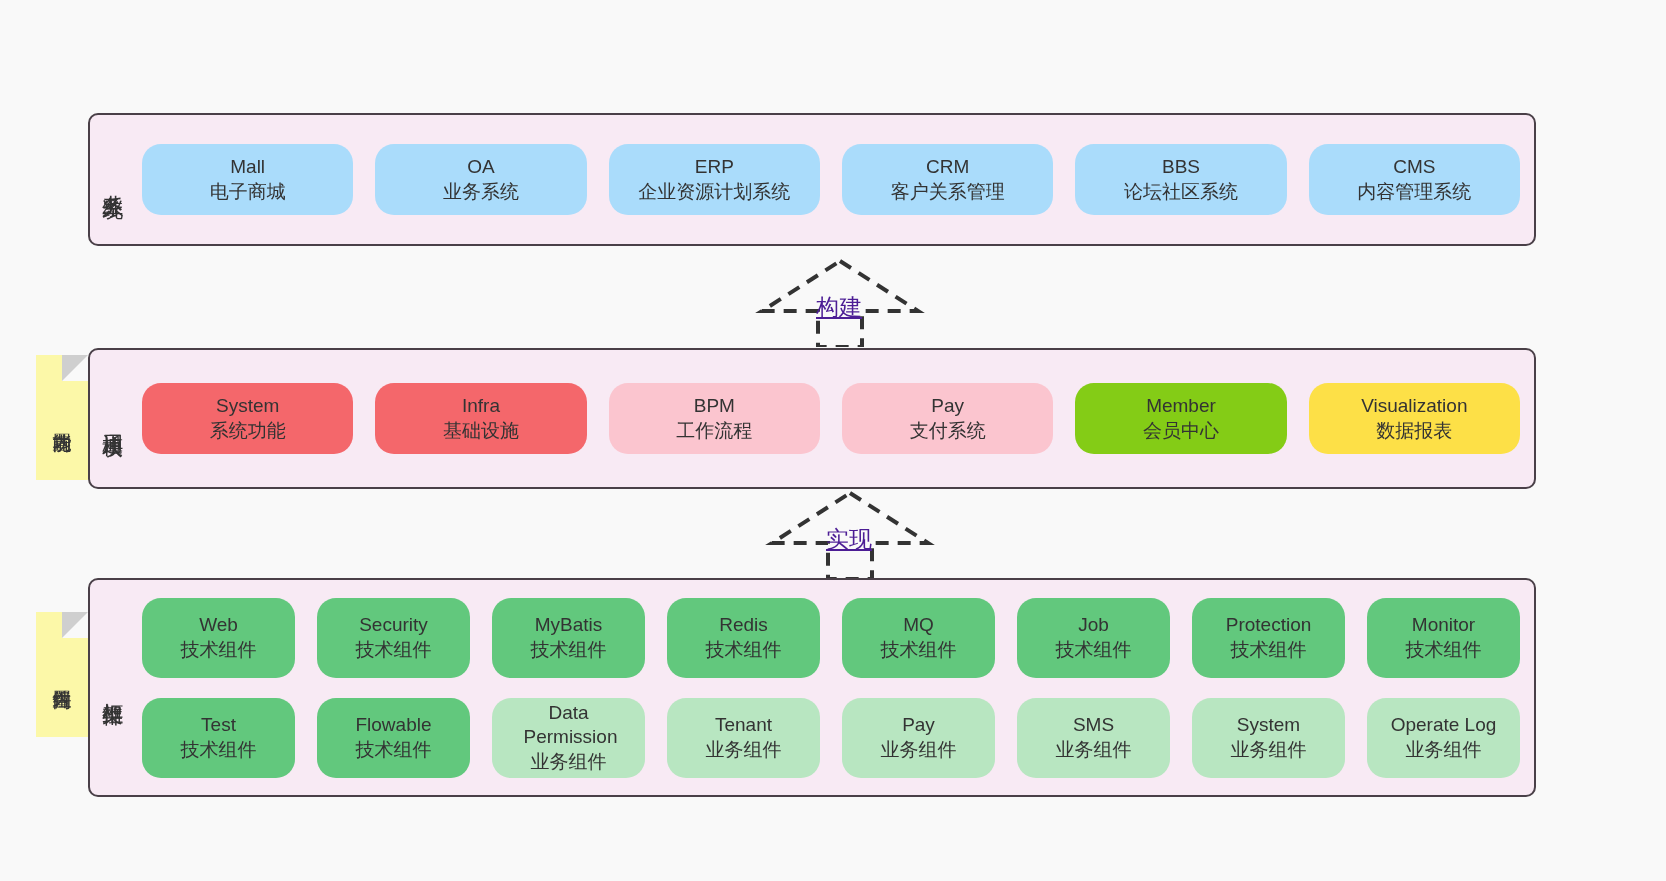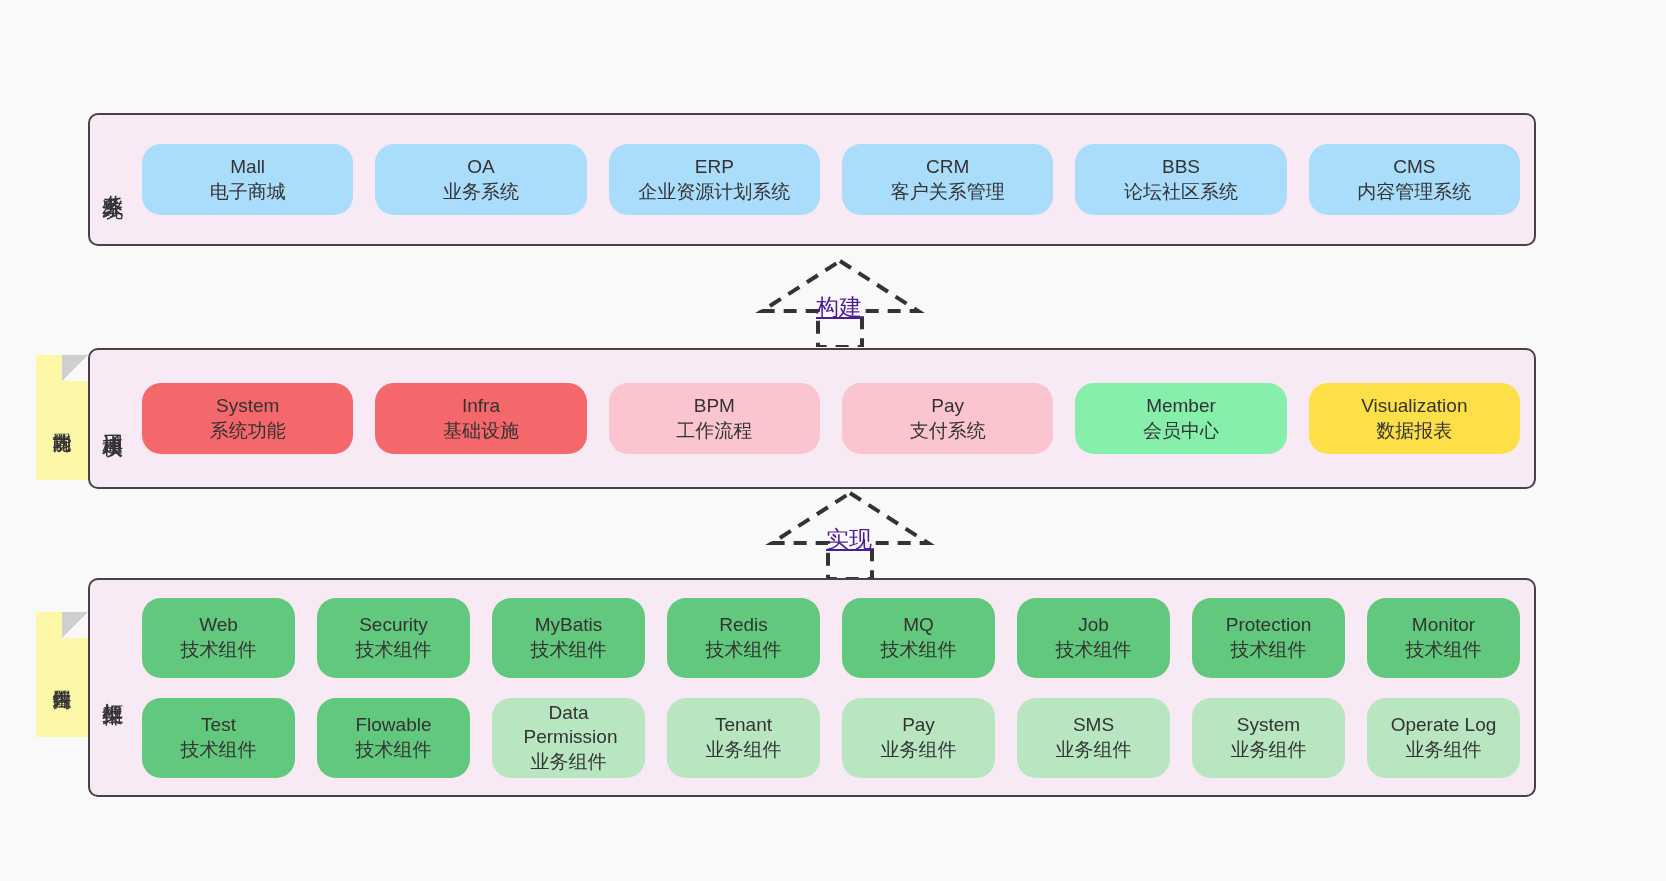--- a/index.html
+++ b/index.html
@@ -198,21 +198,21 @@
           <span class="cn">基础设施</span>
         </div>
         <div class="card" style="background:#fbc5cf">
           <span class="en">BPM</span>
           <span class="cn">工作流程</span>
         </div>
         <div class="card" style="background:#fbc5cf">
           <span class="en">Pay</span>
           <span class="cn">支付系统</span>
         </div>
-        <div class="card" style="background:#86efac">
+        <div class="card" style="background:#84cc16">
           <span class="en">Member</span>
           <span class="cn">会员中心</span>
         </div>
         <div class="card" style="background:#fde047">
           <span class="en">Visualization</span>
           <span class="cn">数据报表</span>
         </div>
       </div>
     </div>
   </div>

